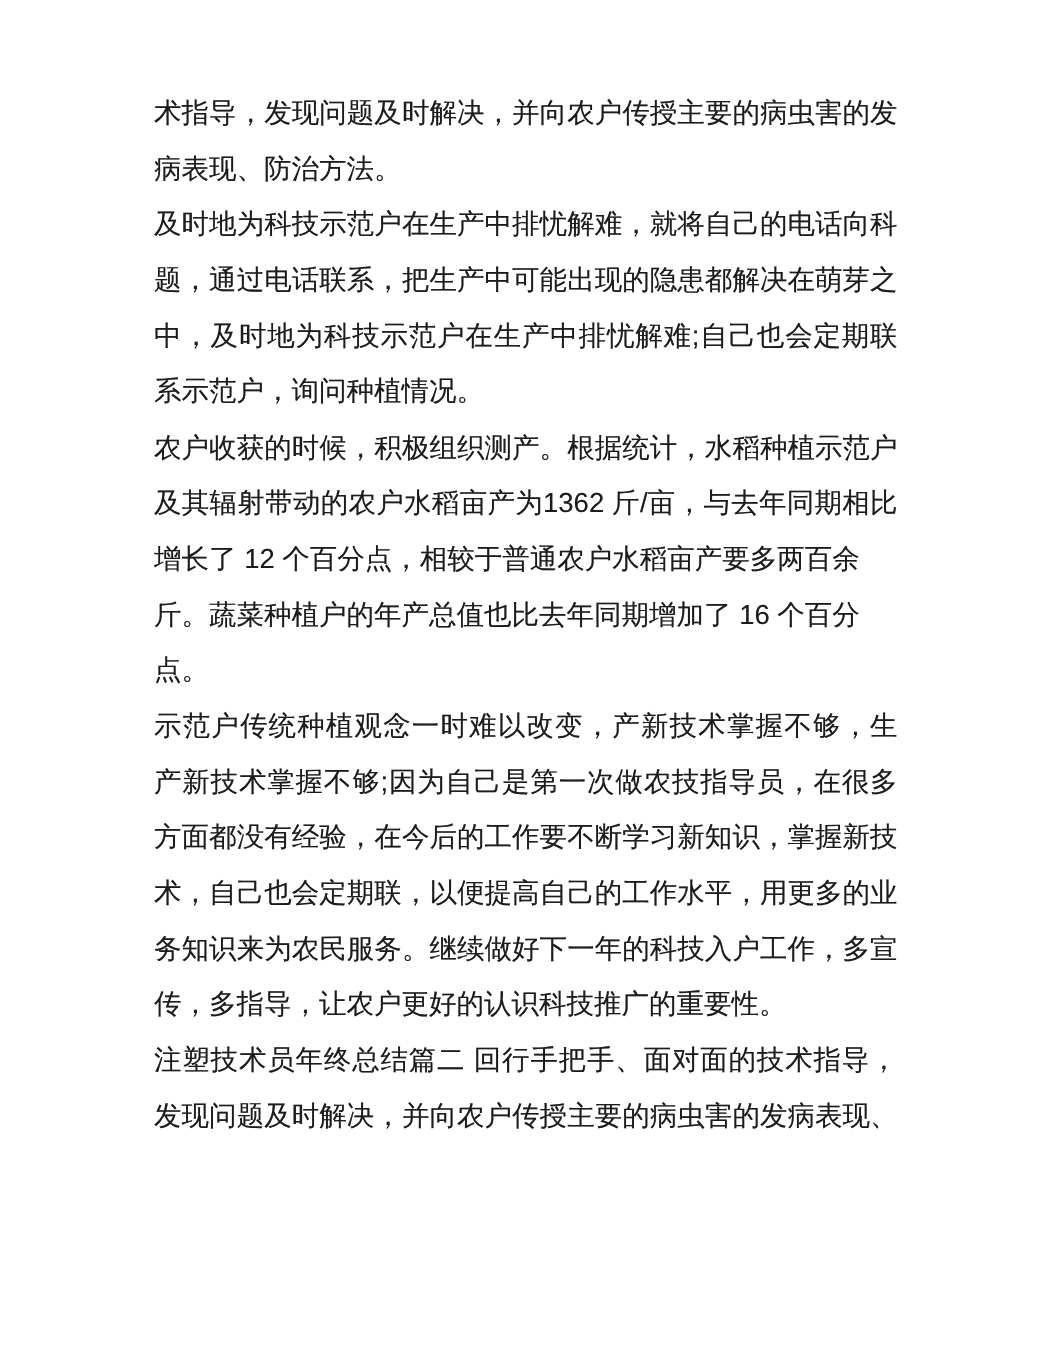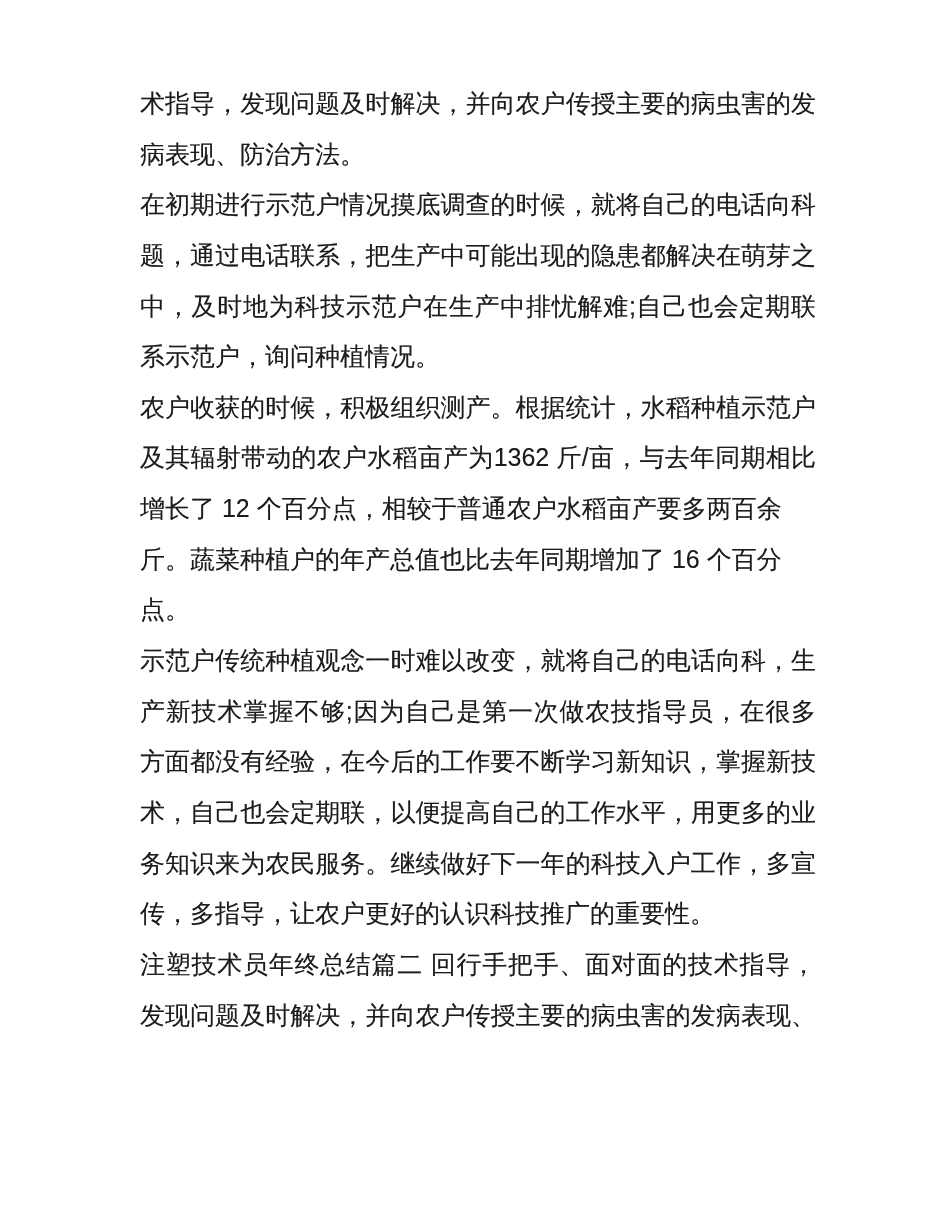--- a/index.html
+++ b/index.html
@@ -44,32 +44,32 @@
 </style>
 </head>
 <body>
 
 <div class="page">
   <div class="textblock">
 
     <div class="line j">术指导，发现问题及时解决，并向农户传授主要的病虫害的发</div>
     <div class="line e">病表现、防治方法。</div>
 
-    <div class="line j">在初期进行示范户情况摸底调查的时候，就将自己的电话向科</div>
+    <div class="line j">及时地为科技示范户在生产中排忧解难，就将自己的电话向科</div>
     <div class="line j">题，通过电话联系，把生产中可能出现的隐患都解决在萌芽之</div>
     <div class="line j">中，及时地为科技示范户在生产中排忧解难;自己也会定期联</div>
     <div class="line e">系示范户，询问种植情况。</div>
 
     <div class="line j">农户收获的时候，积极组织测产。根据统计，水稻种植示范户</div>
     <div class="line j">及其辐射带动的农户水稻亩产为1362 斤/亩，与去年同期相比</div>
     <div class="line e">增长了 12 个百分点，相较于普通农户水稻亩产要多两百余</div>
     <div class="line e">斤。蔬菜种植户的年产总值也比去年同期增加了 16 个百分</div>
     <div class="line e">点。</div>
 
-    <div class="line j">示范户传统种植观念一时难以改变，就将自己的电话向科，生</div>
+    <div class="line j">示范户传统种植观念一时难以改变，产新技术掌握不够，生</div>
     <div class="line j">产新技术掌握不够;因为自己是第一次做农技指导员，在很多</div>
     <div class="line j">方面都没有经验，在今后的工作要不断学习新知识，掌握新技</div>
     <div class="line j">术，自己也会定期联，以便提高自己的工作水平，用更多的业</div>
     <div class="line j">务知识来为农民服务。继续做好下一年的科技入户工作，多宣</div>
     <div class="line e">传，多指导，让农户更好的认识科技推广的重要性。</div>
 
     <div class="line j">注塑技术员年终总结篇二 回行手把手、面对面的技术指导，</div>
     <div class="line j">发现问题及时解决，并向农户传授主要的病虫害的发病表现、</div>
 
   </div>

